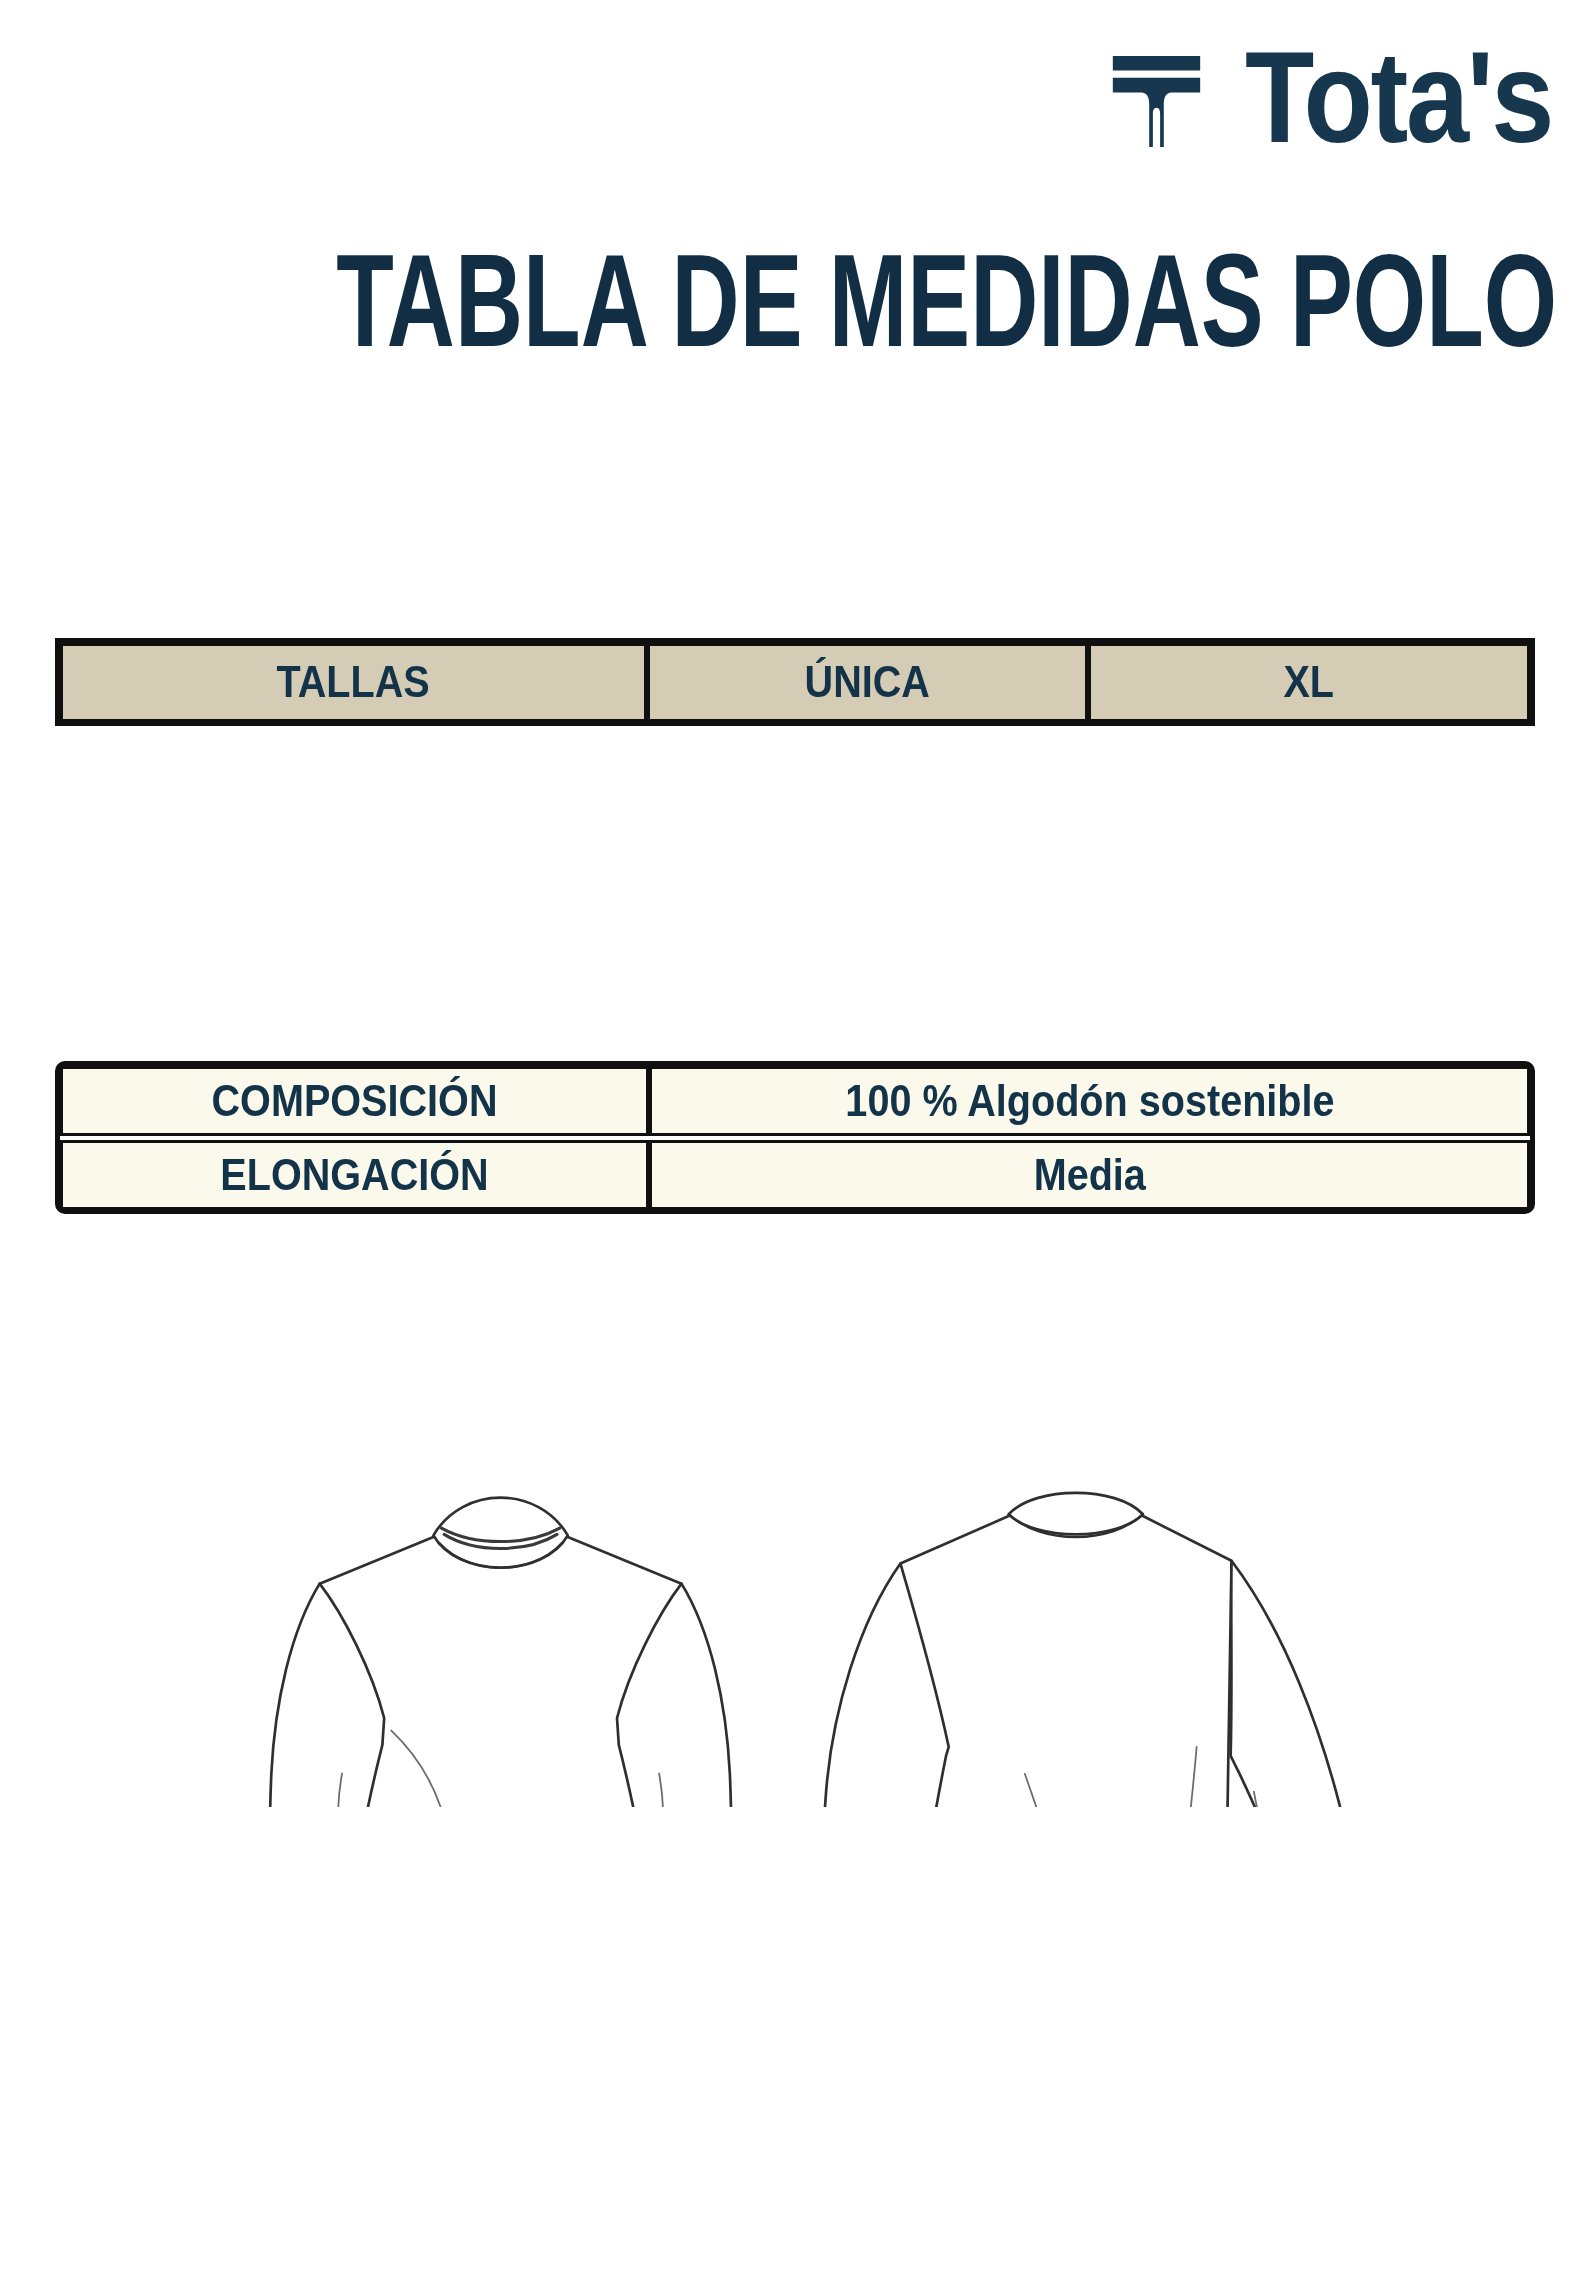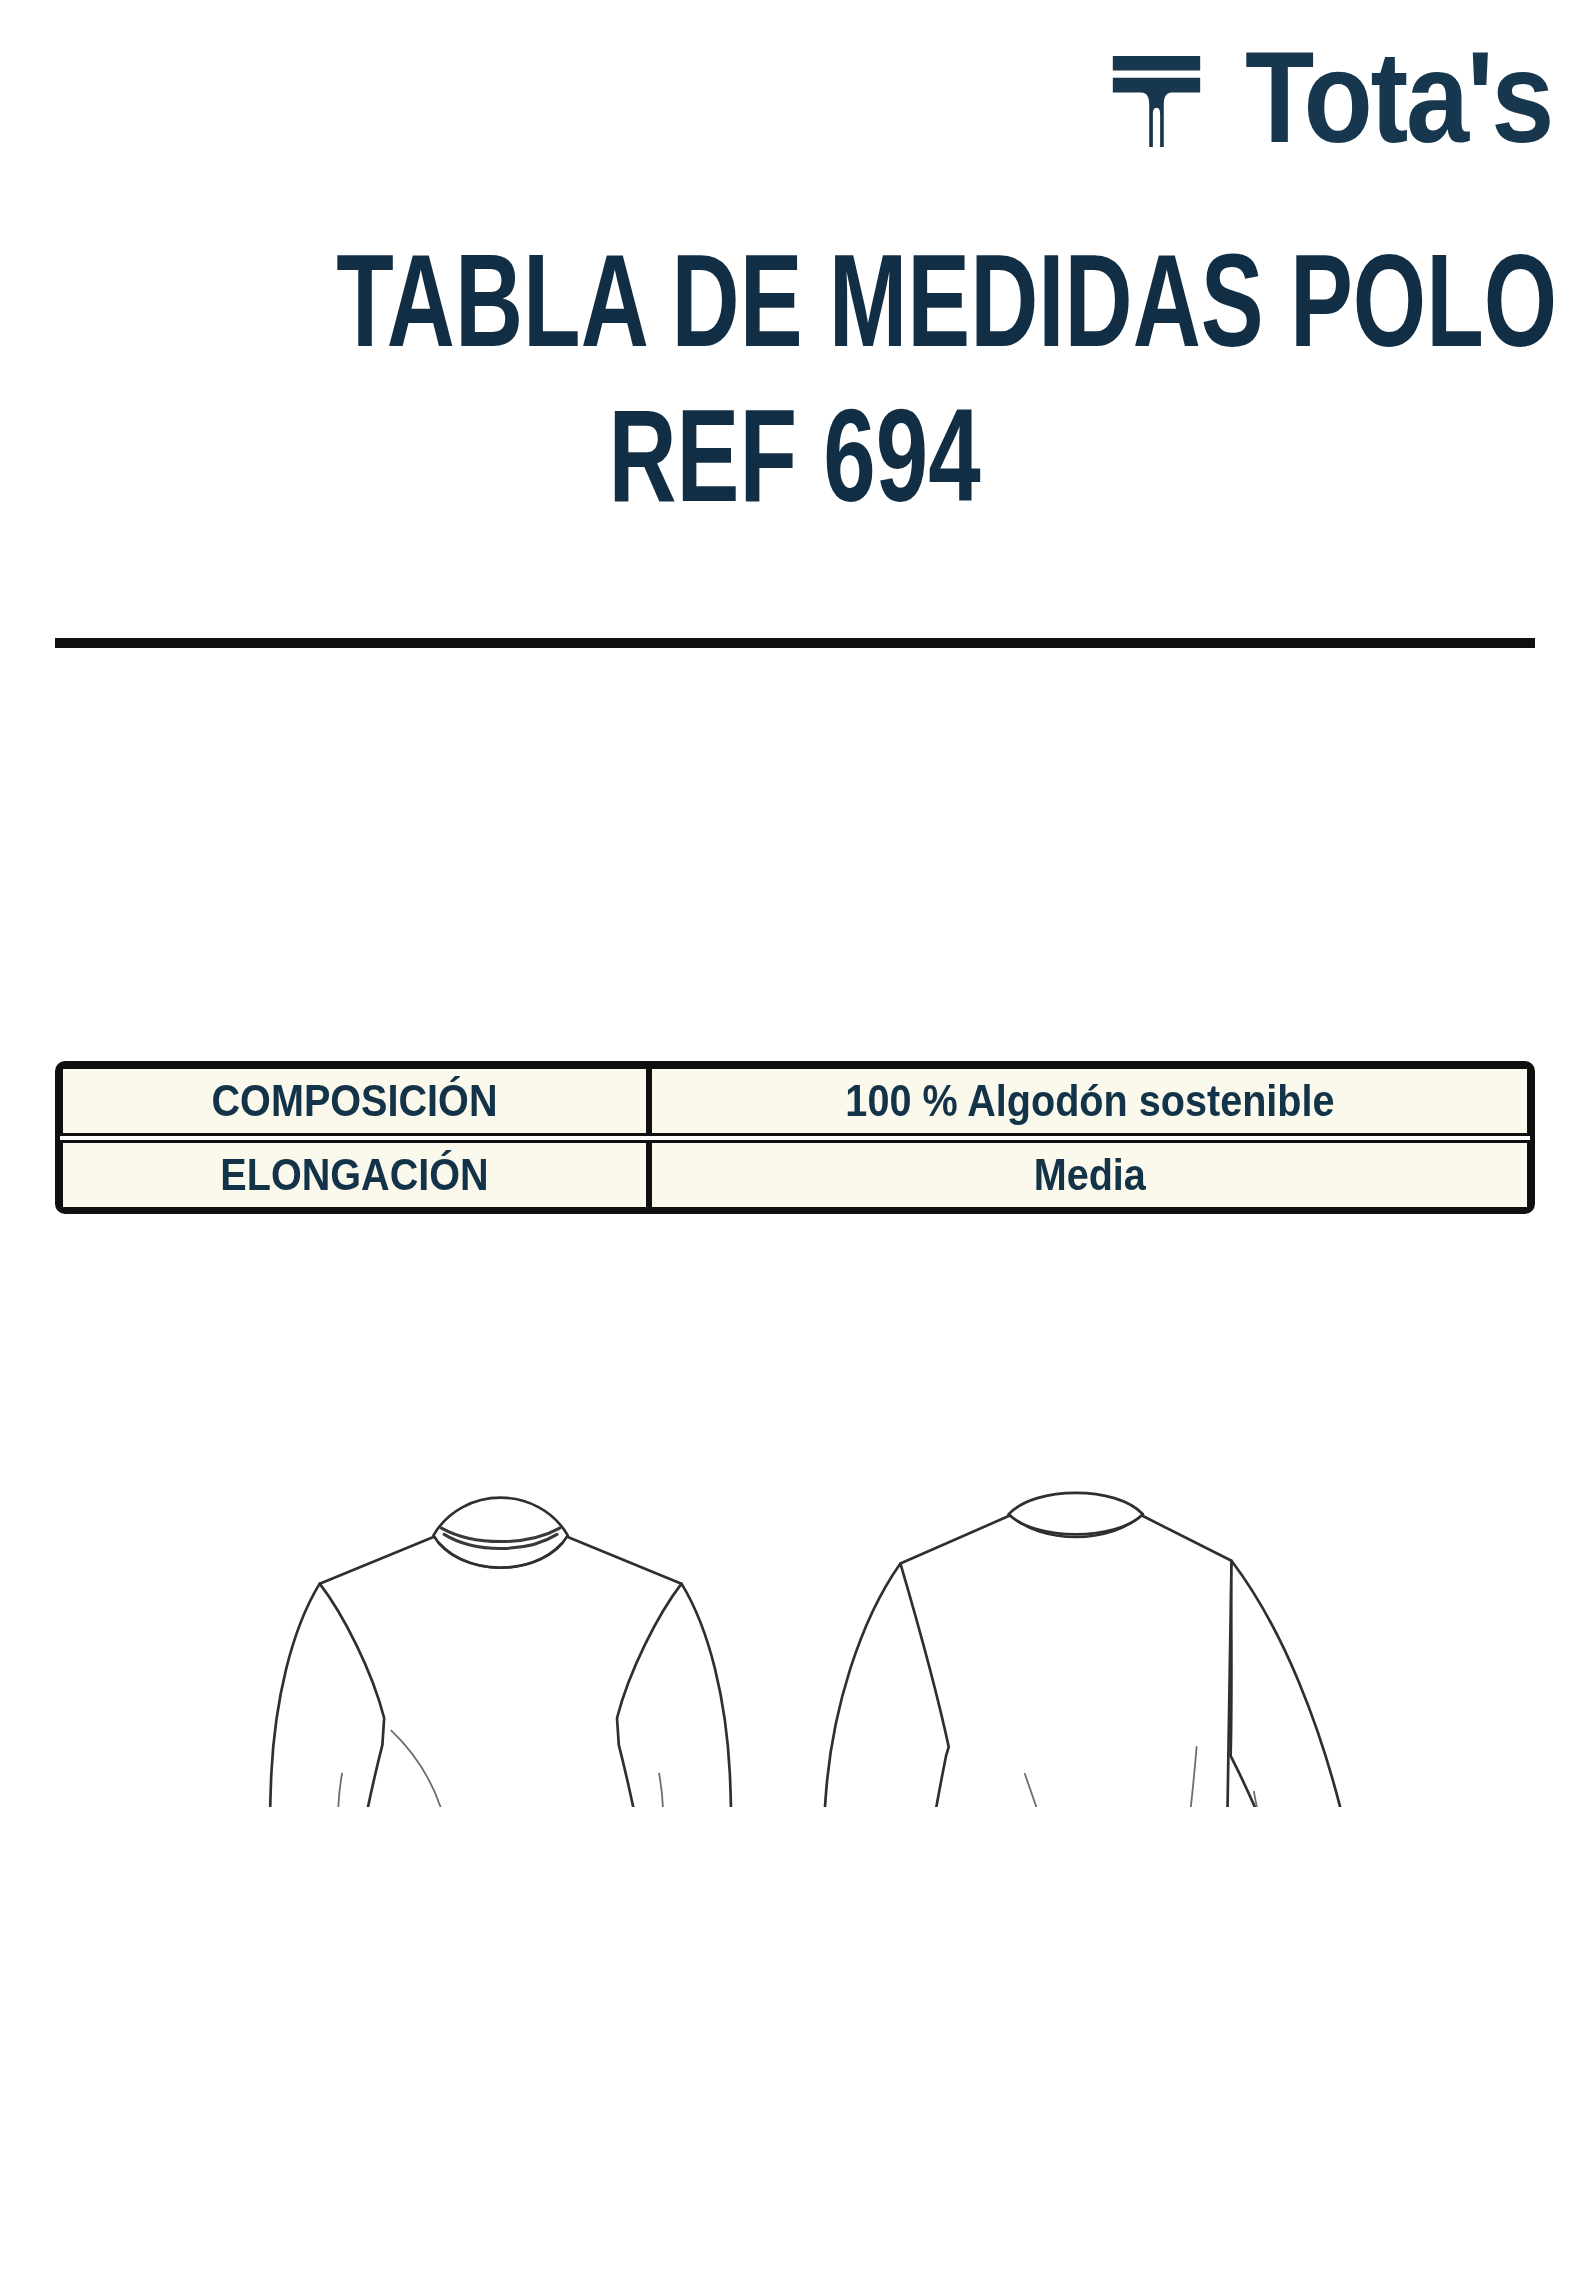--- a/index.html
+++ b/index.html
@@ -60,26 +60,30 @@
         <path d="M2,0 H98 V16 H2 Z"></path>
         <path fill-rule="evenodd" d="M2,24 L98,24 L98,40 L67,40 C60,40 58,46 58,53 L58,100 L42,100 L42,53 C42,46 40,40 33,40 L2,40 Z
                  M50,57 C46.8,57 46,60.5 46,64 L46,100 L54,100 L54,64 C54,60.5 53.2,57 50,57 Z"></path>
       </g>
     </svg>
     <span class="logo-text">Tota's</span>
   </div>
 
   <div class="title">
     <span class="line"><span class="cx72">TABLA DE MEDIDAS POLO REDONDO</span></span>
-    <span class="line"><span class="cx72">REF 694</span></span>
   </div>
 
   <div class="tbl-wrap t1">
     <table class="meas">
       <tbody>
+          <tr class="hdr">
+        <td class="c40"><span class="cx88">TALLAS</span></td>
+        <td class="c30"><span class="cx88">ÚNICA</span></td>
+        <td class="c30"><span class="cx88">XL</span></td>
+      </tr>
     </tbody>
       </table>
   </div>
 
   <div class="tbl-wrap t2">
     <table class="meas t2rows">
       <tbody>
           <tr>
         <td class="c40"><span class="cx88">COMPOSICIÓN</span></td>
         <td class="c60"><span class="cx88">100 % Algodón sostenible</span></td>

